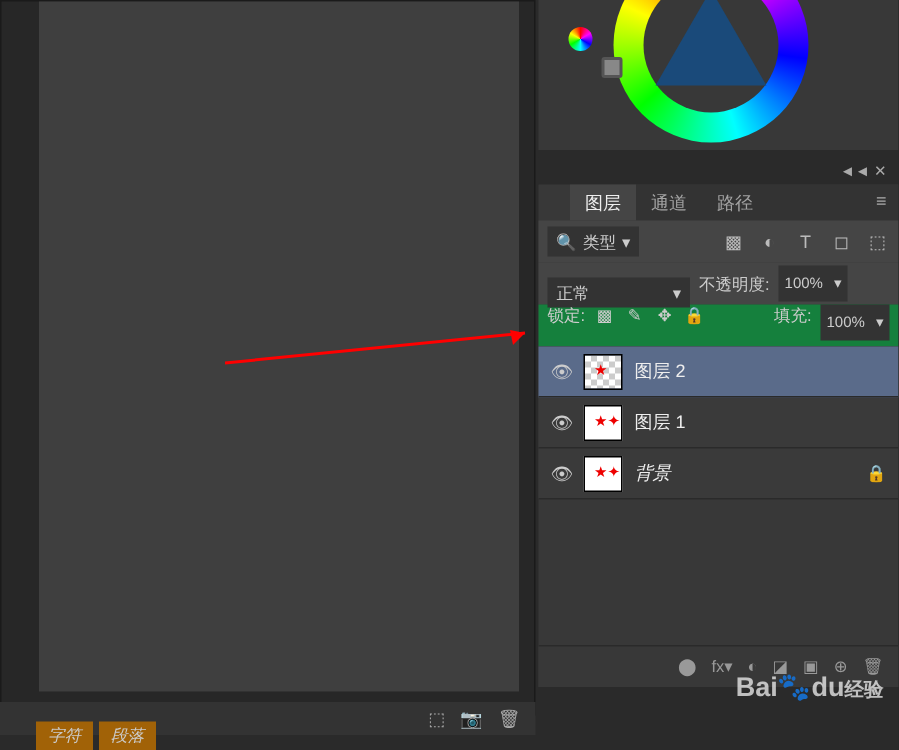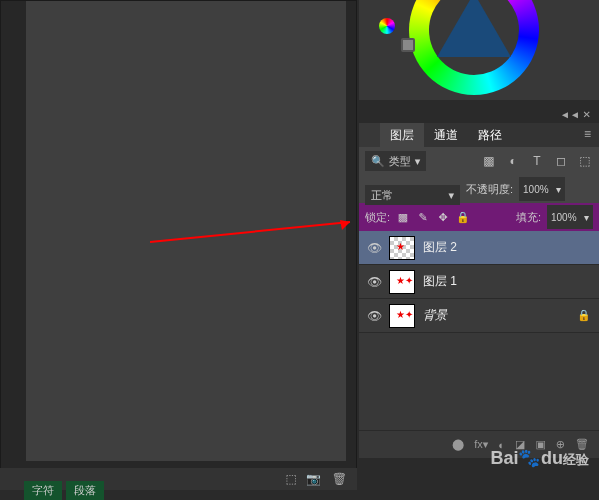--- a/index.html
+++ b/index.html
@@ -13,56 +13,56 @@
 .cw-ring { width: 130px; height: 130px; border-radius: 50%; background: conic-gradient(from 0deg, #ff0000, #ff00ff, #8000ff, #0000ff, #0080ff, #00ffff, #00ff80, #00ff00, #80ff00, #ffff00, #ff8000, #ff0000); position: relative; }
 .cw-inner { position: absolute; left: 20px; top: 20px; width: 90px; height: 90px; background: #383838; border-radius: 50%; }
 .cw-triangle { position: absolute; left: 28px; top: 28px; width: 0; height: 0; border-left: 37px solid transparent; border-right: 37px solid transparent; border-bottom: 64px solid #1a4a7a; }
 .color-picker-small { position: absolute; left: 20px; top: 18px; width: 16px; height: 16px; border-radius: 50%; background: conic-gradient(from 0deg, #ff0000, #ff00ff, #0000ff, #00ffff, #00ff00, #ffff00, #ff0000); }
 .color-square { position: absolute; left: 42px; top: 38px; width: 14px; height: 14px; background: #888; border-radius: 2px; border: 2px solid #555; }
 
 .panel-header { position: absolute; right: 0; top: 105px; width: 240px; height: 18px; background: #2a2a2a; display: flex; justify-content: flex-end; align-items: center; gap: 6px; padding-right: 8px; color: #aaa; font-size: 10px; }
 
 .layers-panel { position: absolute; right: 0; top: 123px; width: 240px; height: 335px; background: #383838; color: #ccc; }
 .panel-tabs { display: flex; height: 24px; background: #333; font-size: 12px; margin-left: 21px; }
-.panel-tab { padding: 4px 10px; color: #ffffff; cursor: pointer; }
+.panel-tab { padding: 4px 10px; color: #a3a3a3; cursor: pointer; }
 .panel-tab.active { background: #454545; color: #eee; }
 .panel-menu { margin-left: auto; padding: 4px 8px; color: #aaa; }
 
 .filter-row { display: flex; align-items: center; height: 28px; padding: 0 6px; gap: 4px; background: #454545; }
 .type-dropdown { display: flex; align-items: center; background: #333; height: 20px; padding: 0 6px; font-size: 11px; color: #ccc; gap: 4px; }
 .filter-icons { display: flex; gap: 8px; margin-left: auto; color: #bbb; }
 .filter-icon { width: 16px; height: 16px; display: flex; align-items: center; justify-content: center; font-size: 12px; }
 
 .blend-row { display: flex; align-items: center; height: 28px; padding: 0 6px; gap: 6px; background: #454545; }
 .blend-select { background: #333; height: 20px; padding: 0 6px; font-size: 11px; color: #ccc; width: 95px; display: flex; align-items: center; justify-content: space-between; margin-top: 12px; }
 .opacity-label { font-size: 11px; color: #ccc; }
 .pct-input { background: #333; height: 24px; padding: 0 4px; font-size: 10px; color: #ccc; width: 46px; display: flex; align-items: center; justify-content: space-between; }
 
-.lock-row { display: flex; align-items: center; height: 28px; padding: 0 6px; gap: 6px; background: #701a75; font-size: 11px; color: #ccc; }
+.lock-row { display: flex; height: 28px; padding: 0 6px; gap: 6px; background: #15803d; font-size: 11px; color: #ccc; }
 .lock-icons { display: flex; gap: 6px; }
 .lock-icon { width: 14px; height: 14px; display: flex; align-items: center; justify-content: center; font-size: 11px; }
 
 .layer-list { background: #3a3a3a; }
 .layer-row { display: flex; align-items: center; height: 34px; gap: 8px; padding: 0 8px; border-bottom: 1px solid #2a2a2a; }
 .layer-row.selected { background: #5a6b8a; }
 .visibility-eye { width: 14px; color: #ccc; font-size: 12px; }
 .layer-thumb { width: 26px; height: 24px; background: #fff; border: 1px solid #000; position: relative; }
 .layer-thumb.transparent { background: repeating-conic-gradient(#ccc 0 25%, #fff 0 50%) 0 0 / 8px 8px; }
 .layer-thumb-star { position: absolute; left: 6px; top: 4px; color: #e00; font-size: 10px; }
 .layer-name { font-size: 12px; color: #eee; }
 .layer-lock { margin-left: auto; color: #aaa; font-size: 11px; }
 
 .layers-footer { position: absolute; bottom: 0; left: 0; right: 0; height: 28px; background: #383838; display: flex; align-items: center; justify-content: flex-end; gap: 10px; padding: 0 10px; color: #999; font-size: 11px; border-top: 1px solid #2a2a2a; }
 
 .arrow-annotation { position: absolute; left: 150px; top: 220px; width: 210px; height: 30px; pointer-events: none; }
 
 .bottom-bar { position: absolute; left: 0; bottom: 10px; width: 357px; height: 22px; background: #333; display: flex; justify-content: flex-end; align-items: center; gap: 10px; padding-right: 10px; color: #aaa; font-size: 12px; }
 
 .tabs-bottom { position: absolute; left: 24px; bottom: 0; display: flex; gap: 4px; font-size: 11px; color: #ccc; }
-.tab-bottom { background: #14532d; padding: 2px 8px; }
+.tab-bottom { background: #a16207; padding: 2px 8px; font-style: italic; }
 
 .watermark { position: absolute; right: 10px; bottom: 30px; color: rgba(255,255,255,0.7); text-align: right; font-size: 11px; line-height: 1.3; }
 .watermark-logo { font-size: 18px; font-weight: bold; }
 .watermark-logo .sub { font-size: 13px; }
 </style>
 </head>
 <body>
 
 <div class="canvas-area">
   <div class="canvas-inner"></div>

